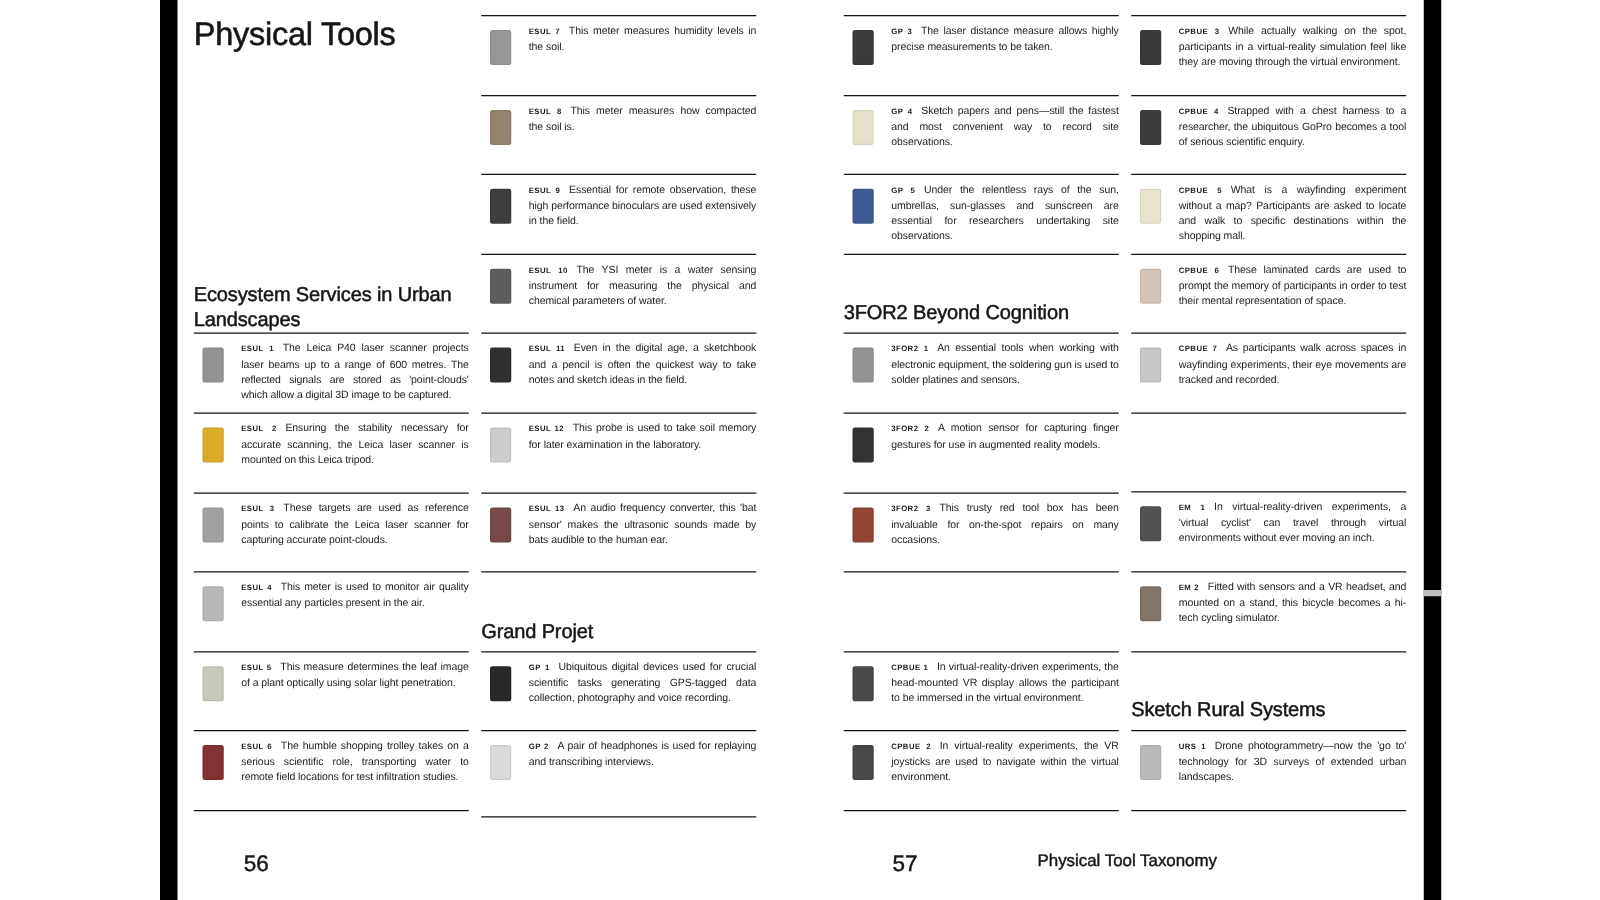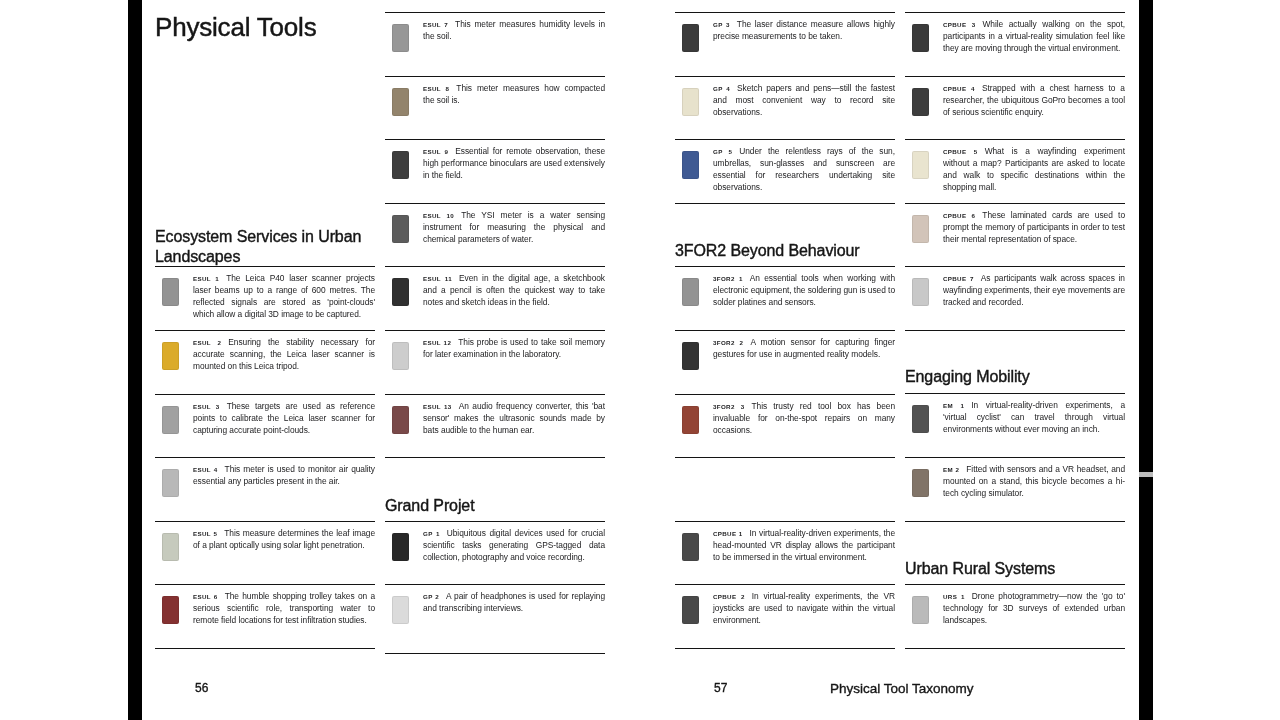--- a/index.html
+++ b/index.html
@@ -25,21 +25,21 @@
 
   .thumb { width:30px; min-width:30px; height:38px; display:flex; align-items:center; justify-content:center; }
   .thumb .ink { width:17px; height:28px; border-radius:2px; opacity:.92;
                 box-shadow:0 0 0 1px rgba(0,0,0,0.08) inset; }
 
   .desc { flex:1; font-size:8.4px; line-height:11.9px; text-align:justify;
           letter-spacing:-0.05px; color:#1c1c1e; }
   .lbl  { font-weight:bold; font-size:6.2px; letter-spacing:0.35px; margin-right:7px;
           text-transform:uppercase; position:relative; top:-0.5px; }
 
-  .footer-num { position:absolute; top:681px; font-size:12px; font-weight:500;
+  .footer-num { position:absolute; top:681px; font-size:18px; font-weight:500;
                 -webkit-text-stroke:0.35px #161616; }
   .footer-caption { position:absolute; top:681px; left:830px; font-size:13.5px; font-weight:500;
                     -webkit-text-stroke:0.35px #161616; }
 </style>
 </head>
 <body>
 
 <div class="stage">
   <div class="spine-bar left"></div>
   <div class="spine-bar right"></div>
@@ -161,21 +161,21 @@
         </div>
       <p class="desc"><b class="lbl">GP 4</b><span>Sketch papers and pens—still the fastest and most convenient way to record site observations.</span></p>
     </div>
     <div class="entry" style="top:139px">
       <div class="thumb">
           <div class="ink" style="background: rgb(47, 77, 138);"></div>
         </div>
       <p class="desc"><b class="lbl">GP 5</b><span>Under the relentless rays of the sun, umbrellas, sun-glasses and sunscreen are essential for researchers undertaking site observations.</span></p>
     </div>
     <div class="rule" style="top:203px"></div>
-    <h2 class="sec-heading" style="top:241px">3FOR2 Beyond Behaviour</h2>
+    <h2 class="sec-heading" style="top:241px">3FOR2 Beyond Cognition</h2>
     <div class="entry" style="top:266px">
       <div class="thumb">
           <div class="ink" style="background: rgb(138, 138, 138);"></div>
         </div>
       <p class="desc"><b class="lbl">3FOR2 1</b><span>An essential tools when working with electronic equipment, the soldering gun is used to solder platines and sensors.</span></p>
     </div>
     <div class="entry" style="top:330px">
       <div class="thumb">
           <div class="ink" style="background: rgb(34, 34, 34);"></div>
         </div>
@@ -228,35 +228,34 @@
         </div>
       <p class="desc"><b class="lbl">CPBUE 6</b><span>These laminated cards are used to prompt the memory of participants in order to test their mental representation of space.</span></p>
     </div>
     <div class="entry" style="top:266px">
       <div class="thumb">
           <div class="ink" style="background: rgb(196, 196, 196);"></div>
         </div>
       <p class="desc"><b class="lbl">CPBUE 7</b><span>As participants walk across spaces in wayfinding experiments, their eye movements are tracked and recorded.</span></p>
     </div>
     <div class="rule" style="top:330px"></div>
-    <h2 class="sec-heading" style="top:367px">Engaging Mobility</h2>
     <div class="entry" style="top:393px">
       <div class="thumb">
           <div class="ink" style="background: rgb(68, 68, 68);"></div>
         </div>
       <p class="desc"><b class="lbl">EM 1</b><span>In virtual-reality-driven experiments, a 'virtual cyclist' can travel through virtual environments without ever moving an inch.</span></p>
     </div>
     <div class="entry" style="top:457px">
       <div class="thumb">
           <div class="ink" style="background: rgb(119, 105, 92);"></div>
         </div>
       <p class="desc"><b class="lbl">EM 2</b><span>Fitted with sensors and a VR headset, and mounted on a stand, this bicycle becomes a hi-tech cycling simulator.</span></p>
     </div>
     <div class="rule" style="top:521px"></div>
-    <h2 class="sec-heading" style="top:559px">Urban Rural Systems</h2>
+    <h2 class="sec-heading" style="top:559px">Sketch Rural Systems</h2>
     <div class="entry" style="top:584px">
       <div class="thumb">
           <div class="ink" style="background: rgb(181, 181, 181);"></div>
         </div>
       <p class="desc"><b class="lbl">URS 1</b><span>Drone photogrammetry—now the 'go to' technology for 3D surveys of extended urban landscapes.</span></p>
     </div>
     <div class="rule" style="top:648px"></div>
   </div>
 
   <div class="footer-num" style="left:195px">56</div>

